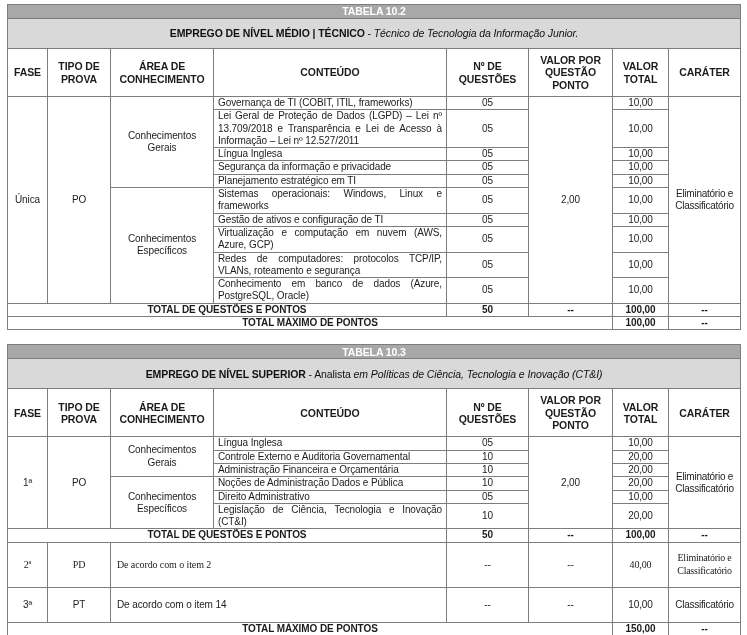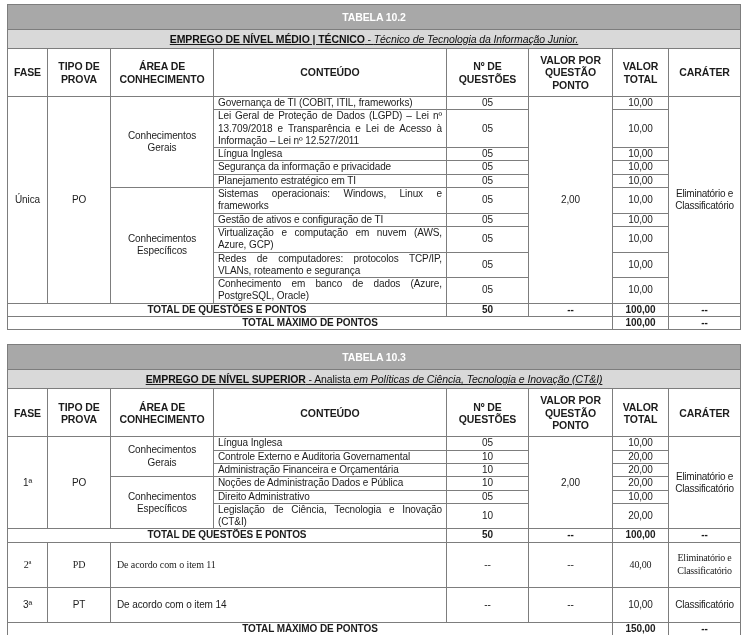--- a/index.html
+++ b/index.html
@@ -17,22 +17,22 @@
     padding:0 3px;overflow:hidden;
   }
   .bar1 td{
     background:#a8a8a8;color:#ffffff;font-weight:700;font-size:10.5px;
   }
   .bar2 td{
     background:#d9d9d9;color:#111;font-size:10.5px;
   }
   .bar2 .b{font-weight:700;}
   .bar2 .i{font-style:italic;}
-  .h-bar1{height:25px;}
-  .h-bar2{height:19px;text-decoration:underline;}
+  .h-bar1{height:14px;}
+  .h-bar2{height:30px;}
   .head td{font-weight:700;height:47px;font-size:10.5px;}
   .conteudo{
     text-align:justify;padding:0 4px;margin-top:8px;
   }
   .carater{padding:0 1px;letter-spacing:-0.25px;}
   .total td{font-weight:700;}
   .left{text-align:left;padding-left:6px;}
   .h-f2{height:45px;font-family:Liberation Serif, serif;}
   .h-f3{height:35px;}
   .gap{height:14px;}
@@ -210,21 +210,21 @@
     <tr class="total">
       <td colspan="4">TOTAL DE QUESTÕES E PONTOS</td>
       <td>50</td>
       <td>--</td>
       <td>100,00</td>
       <td>--</td>
     </tr>
     <tr class="h-f2">
       <td>2ª</td>
       <td>PD</td>
-      <td colspan="2" class="left">De acordo com o item 11</td>
+      <td colspan="2" class="left">De acordo com o item 2</td>
       <td>--</td>
       <td>--</td>
       <td>40,00</td>
       <td class="carater">Eliminatório e Classificatório</td>
     </tr>
     <tr class="h-f3">
       <td>3ª</td>
       <td>PT</td>
       <td colspan="2" class="left">De acordo com o item 14</td>
       <td>--</td>

